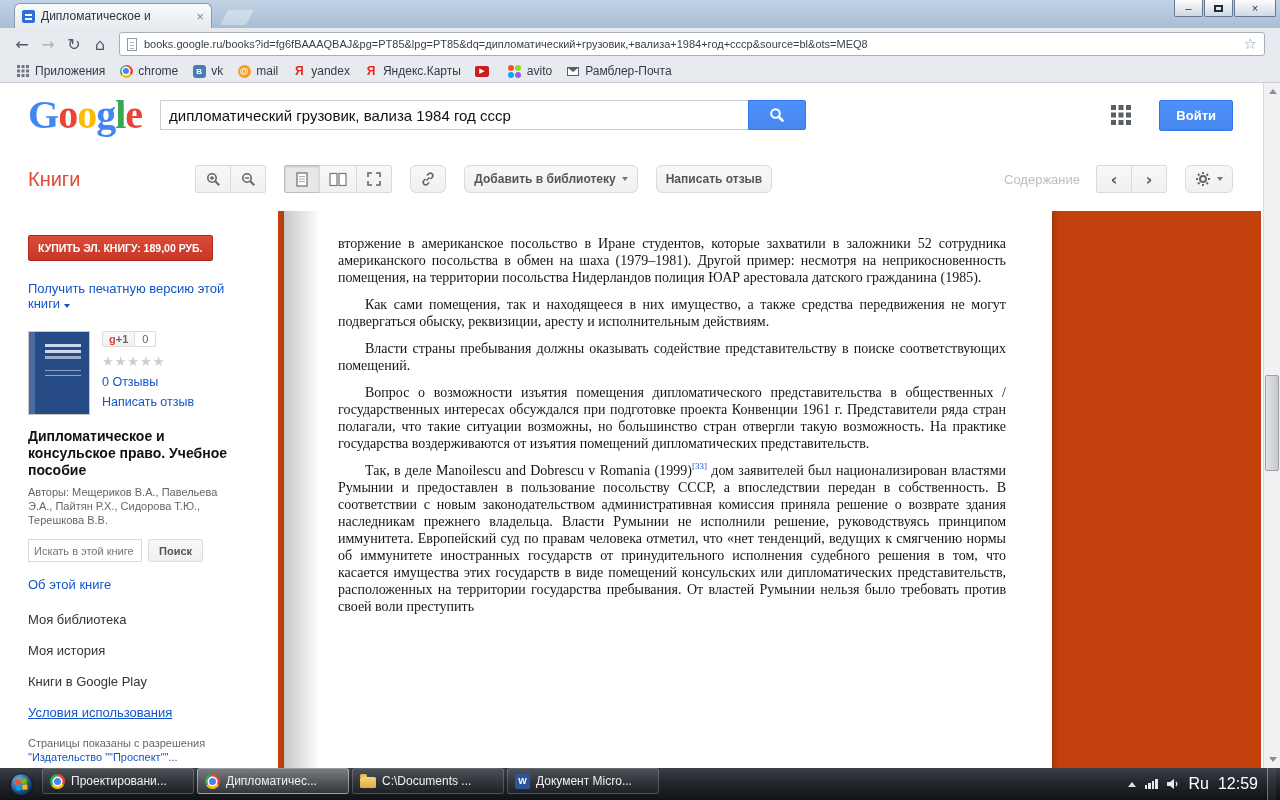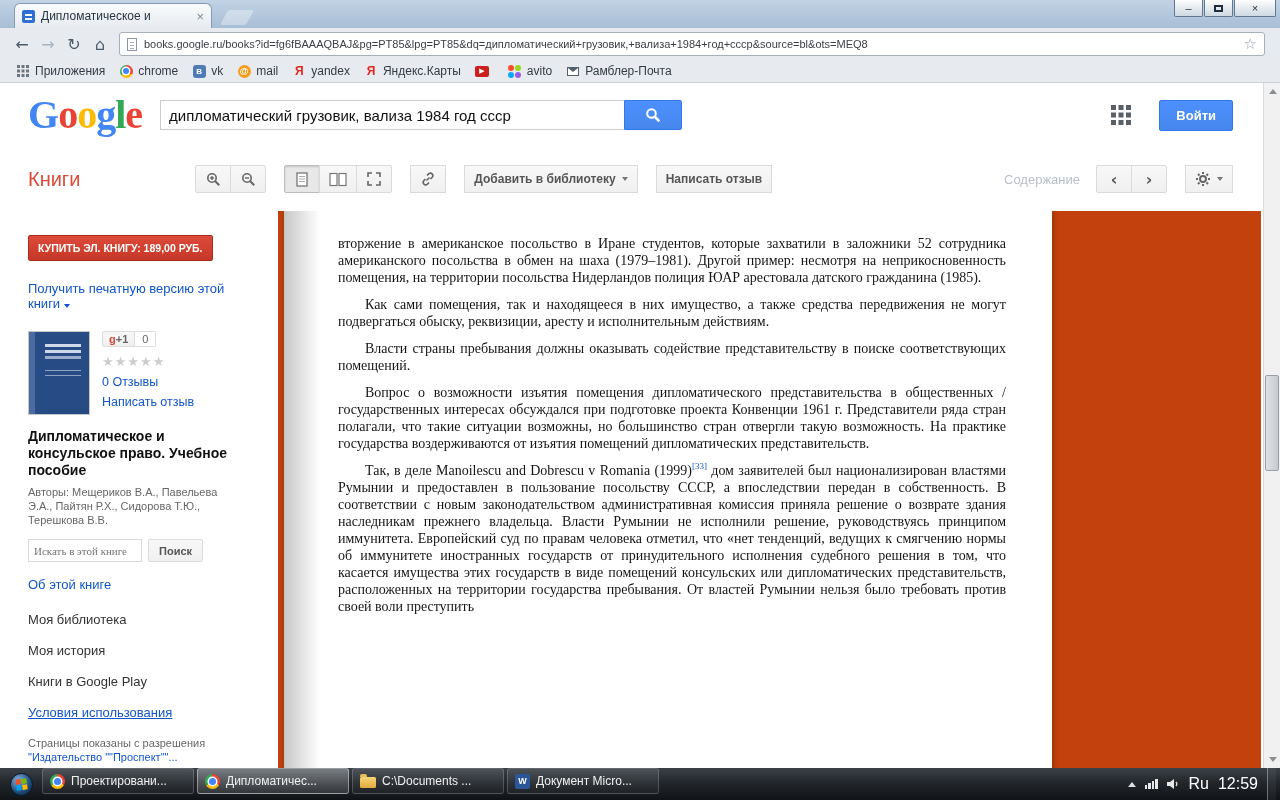--- a/index.html
+++ b/index.html
@@ -40,32 +40,32 @@
 .ico-avito span{width:6px;height:6px;border-radius:50%}
 .ico-rambler{width:12px;height:9px;border:1px solid #55606a;background:#fff;position:relative}
 .ico-rambler::after{content:"";position:absolute;left:0;top:0;border-left:5px solid transparent;border-right:5px solid transparent;border-top:4px solid #55606a}
 
 
 .page-area{height:685px;background:#fff;position:relative;flex:none}
 .gheader{height:64px;display:flex;align-items:center;padding:0 30px 0 28px;margin-right:17px}
 .glogo{font-family:"Liberation Serif",serif;font-weight:bold;font-size:40px;letter-spacing:-1px;margin-right:18px;line-height:1}
 .lg1,.lg4{color:#4285f4}.lg2,.lg6{color:#ea4335}.lg3{color:#fbbc05}.lg5{color:#34a853}
 .gsearch{display:flex;align-items:center}
-.gsearch-input{width:464px;height:30px;border:1px solid #cdcdcd;border-right:none;padding:0 8px;font-size:15px;color:#111;font-family:"Liberation Sans",sans-serif;outline:none}
+.gsearch-input{width:588px;height:30px;border:1px solid #cdcdcd;border-right:none;padding:0 8px;font-size:15px;color:#111;font-family:"Liberation Sans",sans-serif;outline:none}
 .gsearch-btn{width:58px;height:30px;background:linear-gradient(#4d90fe,#4787ed);border:1px solid #3079ed;border-radius:0 2px 2px 0;display:flex;align-items:center;justify-content:center}
 .apps-grid{margin-left:auto;width:20px;height:20px}
 .signin-btn{margin-left:28px;background:linear-gradient(#4d90fe,#4787ed);border:1px solid #3079ed;border-radius:2px;color:#fff;font-size:13px;font-weight:bold;padding:7px 16px}
 .books-toolbar{height:64px;display:flex;align-items:center;padding:0 30px 0 28px;margin-right:17px;background:#fff}
 .books-label{font-size:20px;color:#dd4b39;margin-right:115px}
 .btn-group{display:flex}
 .gbtn{height:28px;min-width:36px;padding:0 9px;display:flex;align-items:center;justify-content:center;gap:6px;background:linear-gradient(#f8f8f8,#f0f0f0);border:1px solid #dadada;color:#555;font-size:12px;font-weight:bold}
 .btn-group .gbtn+.gbtn{margin-left:-1px}
 .btn-group .gbtn:first-child{border-radius:2px 0 0 2px}
 .btn-group .gbtn:last-child{border-radius:0 2px 2px 0}
-.gbtn.single{border-radius:0}
+.gbtn.single{border-radius:6px}
 .gbtn.active{background:#e8e8e8;border-color:#bdbdbd;box-shadow:inset 0 1px 2px rgba(0,0,0,.15)}
 .tb-gap{width:18px;flex:none}
 .caret{width:0;height:0;border-left:3.5px solid transparent;border-right:3.5px solid transparent;border-top:4px solid #777;display:inline-block}
 .tb-right{margin-left:auto;display:flex;align-items:center}
 .contents-label{color:#b9bfc6;font-size:13px;margin-right:16px}
 .chev{font-size:16px;font-weight:bold;color:#555;font-family:"DejaVu Sans",sans-serif}
 
 
 .content-row{height:557px;display:flex;margin-right:19px}
 .sidebar{width:278px;background:#fff;padding:24px 16px 0 28px;flex:none;overflow:hidden}
@@ -79,21 +79,21 @@
 .cover-side{margin-left:12px;font-size:12px}
 .gplus-row{display:flex;align-items:center}
 .gplus-btn{display:inline-flex;align-items:center;background:linear-gradient(#f8f8f8,#f0f0f0);border:1px solid #dcdcdc;border-radius:2px 0 0 2px;padding:1px 6px;font-size:11px;font-weight:bold;color:#666}
 .gplus-btn .g{color:#db4437}
 .gplus-count{border:1px solid #dcdcdc;border-left:none;border-radius:0 2px 2px 0;background:#fff;padding:1px 7px;font-size:11px;color:#666}
 .stars{margin-top:7px;color:#ccc;font-size:13px;letter-spacing:1px;font-family:"DejaVu Sans",sans-serif}
 .cover-side .blue-link{display:block;margin-top:6px;font-size:12.5px}
 .book-title{margin-top:13px;width:212px;font-size:14px;font-weight:bold;color:#111;line-height:17px}
 .authors{margin-top:6px;width:215px;font-size:11px;color:#666;line-height:14px}
 .sb-search{margin-top:12px;display:flex;align-items:center}
-.sb-input{width:114px;height:23px;border:1px solid #d9d9d9;padding:0 5px;font-size:11px;color:#333;font-family:Liberation Serif, serif;outline:none}
+.sb-input{width:114px;height:23px;border:1px solid #d9d9d9;padding:0 5px;font-size:11px;color:#333;font-family:Liberation Sans, sans-serif;outline:none}
 .sb-btn{margin-left:6px;height:23px;padding:0 10px;background:linear-gradient(#f8f8f8,#f0f0f0);border:1px solid #dcdcdc;border-radius:2px;font-size:11px;font-weight:bold;color:#555}
 .about-link{display:block;margin-top:15px}
 .sb-nav{margin-top:20px}
 .sb-nav-item{display:block;font-size:13px;color:#333;margin-bottom:16px}
 .sb-nav-item.link{color:#1155cc;text-decoration:underline}
 .permission{margin-top:10px;font-size:11px;color:#666;line-height:14px}
 .permission .blue-link{font-size:11px}
 
 .viewer{flex:1;background:#c2410c;position:relative;overflow:hidden}
 .book-page{position:absolute;left:6px;top:0;bottom:-20px;width:768px;background:#fff;box-shadow:1px 0 6px rgba(0,0,0,.3)}

